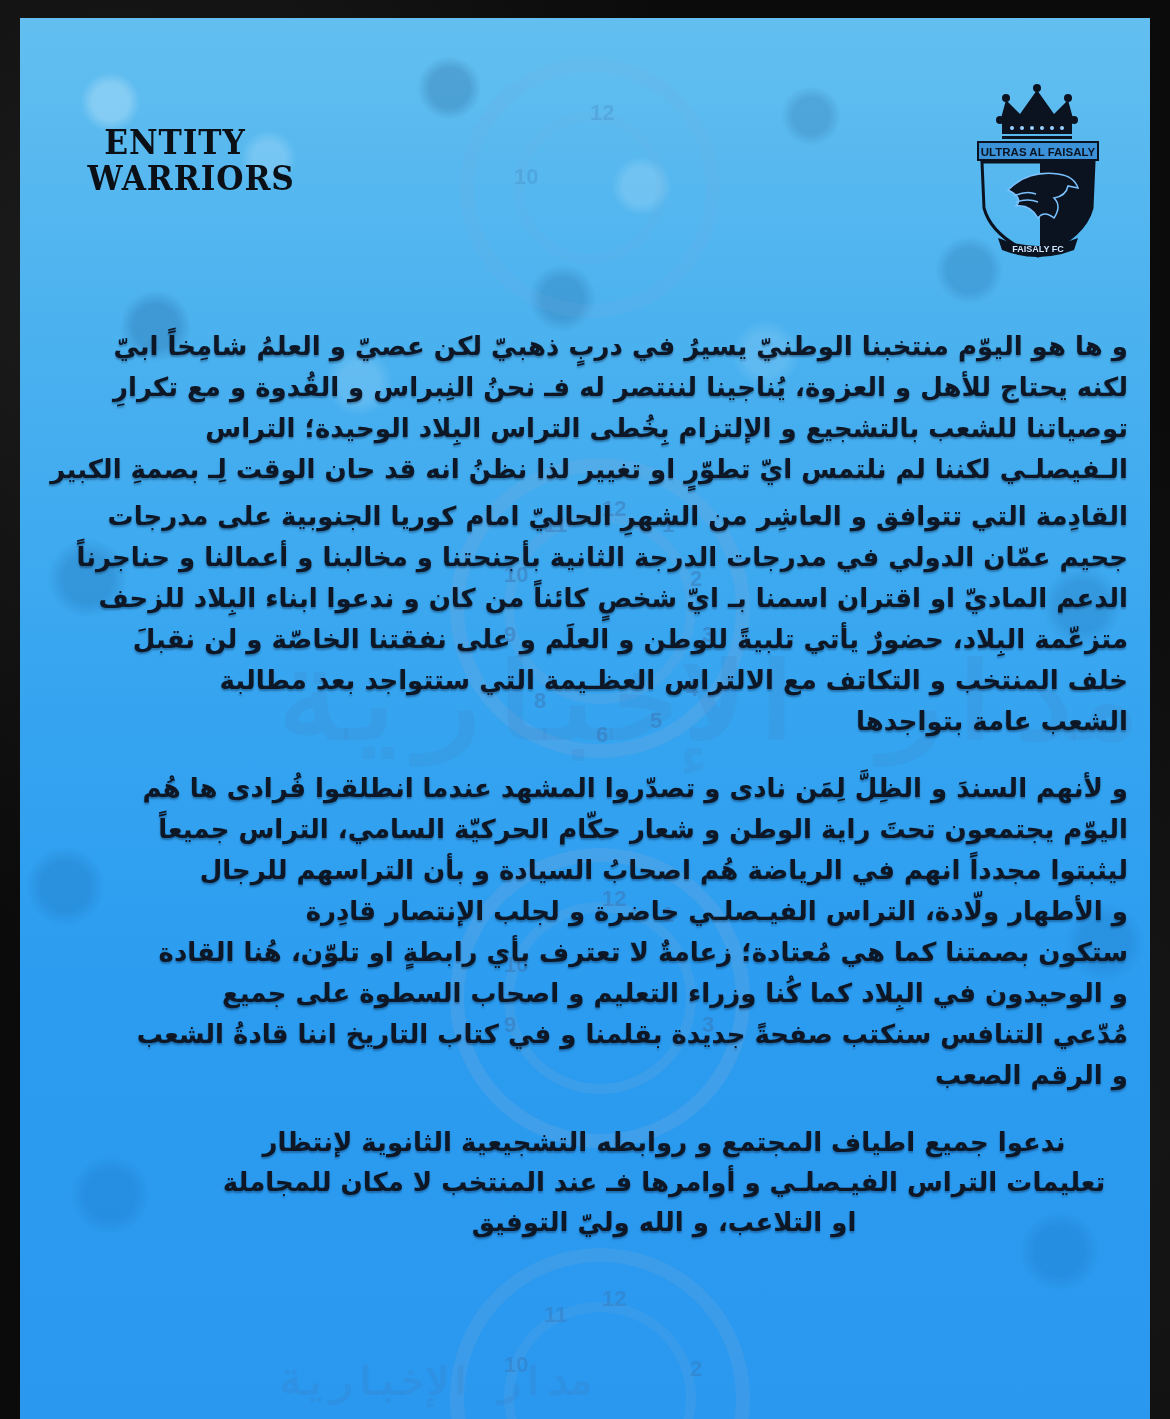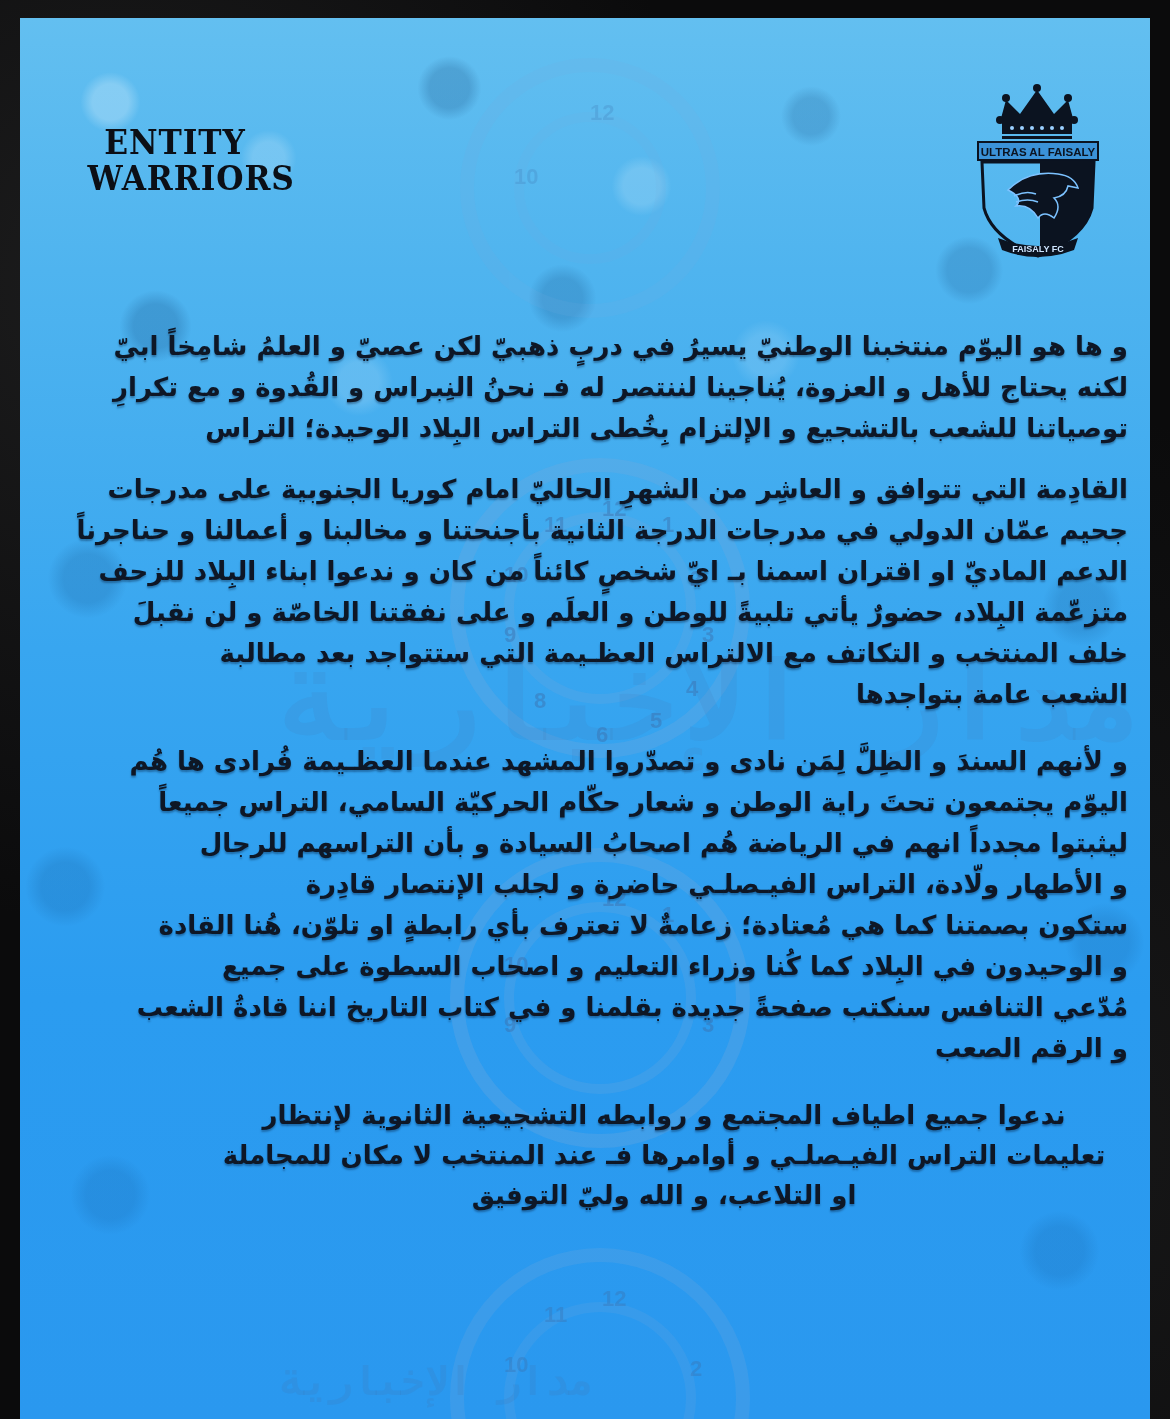--- a/index.html
+++ b/index.html
@@ -118,21 +118,21 @@
     }
     .para {
       margin: 0;
     }
     .para .line {
       display: block;
       white-space: nowrap;
       height: 41px;
       line-height: 41px;
     }
-    .para-1 { margin-bottom: 20px; text-align: right; }
+    .para-1 { margin-bottom: 6px; text-align: right; }
     .para-2 { margin-bottom: 26px; }
     .para-3 { margin-bottom: 26px; }
     .para-5 {
       text-align: center;
       padding-left: 120px;
     }
     .para-5 .line { height: 40px; line-height: 40px; }
   </style>
 </head>
 <body>
@@ -216,31 +216,32 @@
         <path d="M40 160 Q80 176 120 160 L116 172 Q80 186 44 172 Z" fill="#0b1320"></path>
         <text x="80" y="174" font-family="Liberation Sans, sans-serif" font-weight="bold" font-size="9" fill="#cfe6ff" text-anchor="middle">FAISALY FC</text>
       </svg>
     </div>
 
     <div class="statement">
       <div class="para para-1">
         <span class="line">و ها هو اليوّم منتخبنا الوطنيّ يسيرُ في دربٍ ذهبيّ لكن عصيّ و العلمُ شامِخاً ابيّ</span>
         <span class="line">لكنه يحتاج للأهل و العزوة، يُناجينا لننتصر له فـ نحنُ النِبراس و القُدوة و مع تكرارِ</span>
         <span class="line">توصياتنا للشعب بالتشجيع و الإلتزام بِخُطى التراس البِلاد الوحيدة؛ التراس</span>
+        <span class="line">الـفيصلـي لكننا لم نلتمس ايّ تطوّرٍ او تغيير لذا نظنُ انه قد حان الوقت لِـ بصمةِ الكبير</span>
       </div>
       <div class="para para-2">
         <span class="line">القادِمة التي تتوافق و العاشِر من الشهرِ الحاليّ امام كوريا الجنوبية على مدرجات</span>
         <span class="line">جحيم عمّان الدولي في مدرجات الدرجة الثانية بأجنحتنا و مخالبنا و أعمالنا و حناجرناً</span>
         <span class="line">الدعم الماديّ او اقتران اسمنا بـ ايّ شخصٍ كائناً من كان و ندعوا ابناء البِلاد للزحف</span>
         <span class="line">متزعّمة البِلاد، حضورٌ يأتي تلبيةً للوطن و العلَم و على نفقتنا الخاصّة و لن نقبلَ</span>
         <span class="line">خلف المنتخب و التكاتف مع الالتراس العظـيمة التي ستتواجد بعد مطالبة</span>
         <span class="line">الشعب عامة بتواجدها</span>
       </div>
       <div class="para para-3">
-        <span class="line">و لأنهم السندَ و الظِلَّ لِمَن نادى و تصدّروا المشهد عندما العظـيمة فُرادى ها هُم</span>
+        <span class="line">و لأنهم السندَ و الظِلَّ لِمَن نادى و تصدّروا المشهد عندما انطلقوا فُرادى ها هُم</span>
         <span class="line">اليوّم يجتمعون تحتَ راية الوطن و شعار حكّام الحركيّة السامي، التراس جميعاً</span>
         <span class="line">ليثبتوا مجدداً انهم في الرياضة هُم اصحابُ السيادة و بأن التراسهم للرجال</span>
         <span class="line">و الأطهار ولّادة، التراس الفيـصلـي حاضرة و لجلب الإنتصار قادِرة</span>
         <span class="line">ستكون بصمتنا كما هي مُعتادة؛ زعامةٌ لا تعترف بأي رابطةٍ او تلوّن، هُنا القادة</span>
         <span class="line">و الوحيدون في البِلاد كما كُنا وزراء التعليم و اصحاب السطوة على جميع</span>
         <span class="line">مُدّعي التنافس سنكتب صفحةً جديدة بقلمنا و في كتاب التاريخ اننا قادةُ الشعب</span>
         <span class="line">و الرقم الصعب</span>
       </div>
       <div class="para para-5">
         <span class="line">ندعوا جميع اطياف المجتمع و روابطه التشجيعية الثانوية لإنتظار</span>

